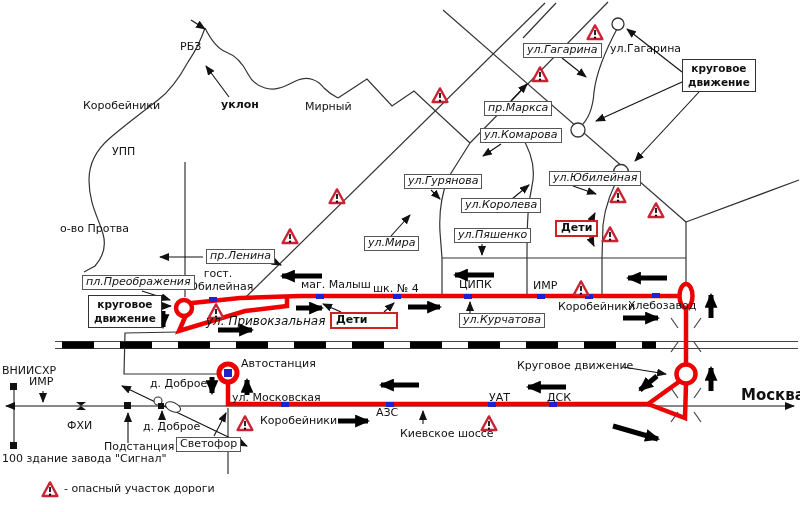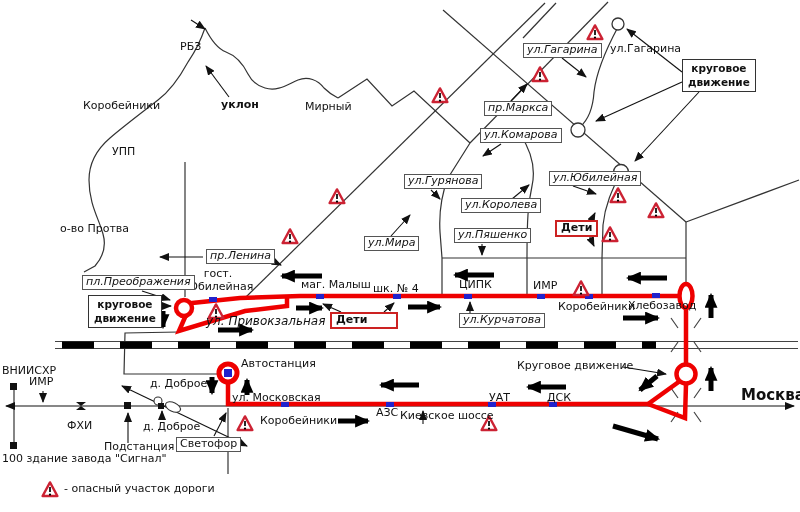--- a/index.html
+++ b/index.html
@@ -200,21 +200,21 @@
 <div class="lbl" style="left:459px;top:279px">ЦИПК</div>
 <div class="lbl" style="left:533px;top:280px">ИМР</div>
 <div class="lbl" style="left:558px;top:301px">Коробейники</div>
 <div class="lbl" style="left:628px;top:300px">Хлебозавод</div>
 <div class="lbl mid" style="left:206px;top:315px">ул. Привокзальная</div>
 <div class="lbl" style="left:517px;top:360px">Круговое движение</div>
 <div class="lbl" style="left:241px;top:358px">Автостанция</div>
 <div class="lbl" style="left:232px;top:392px">ул. Московская</div>
 <div class="lbl" style="left:260px;top:415px">Коробейники</div>
 <div class="lbl" style="left:376px;top:407px">АЗС</div>
-<div class="lbl" style="left:400px;top:410px">Киевское шоссе</div>
+<div class="lbl" style="left:400px;top:428px">Киевское шоссе</div>
 <div class="lbl" style="left:489px;top:392px">УАТ</div>
 <div class="lbl" style="left:547px;top:392px">ДСК</div>
 <div class="lbl b big" style="left:741px;top:387px">Москва</div>
 <div class="lbl" style="left:2px;top:365px">ВНИИСХР</div>
 <div class="lbl" style="left:29px;top:376px">ИМР</div>
 <div class="lbl" style="left:67px;top:420px">ФХИ</div>
 <div class="lbl" style="left:104px;top:441px">Подстанция</div>
 <div class="lbl" style="left:150px;top:378px">д. Доброе</div>
 <div class="lbl" style="left:143px;top:421px">д. Доброе</div>
 <div class="lbl" style="left:2px;top:453px">100 здание завода "Сигнал"</div>

